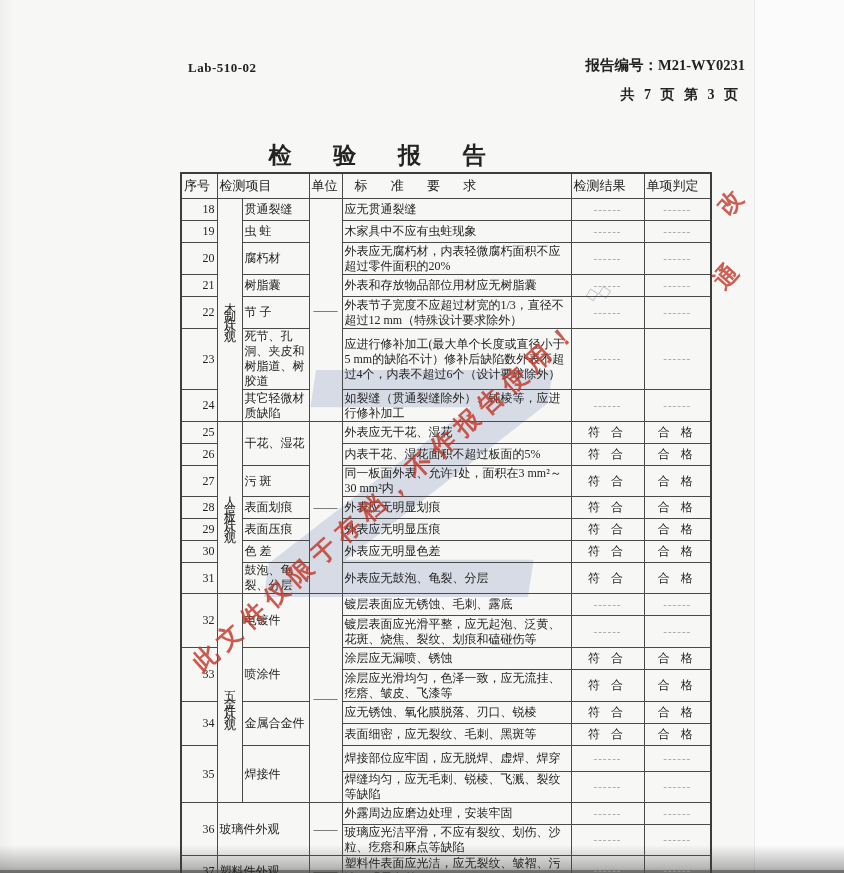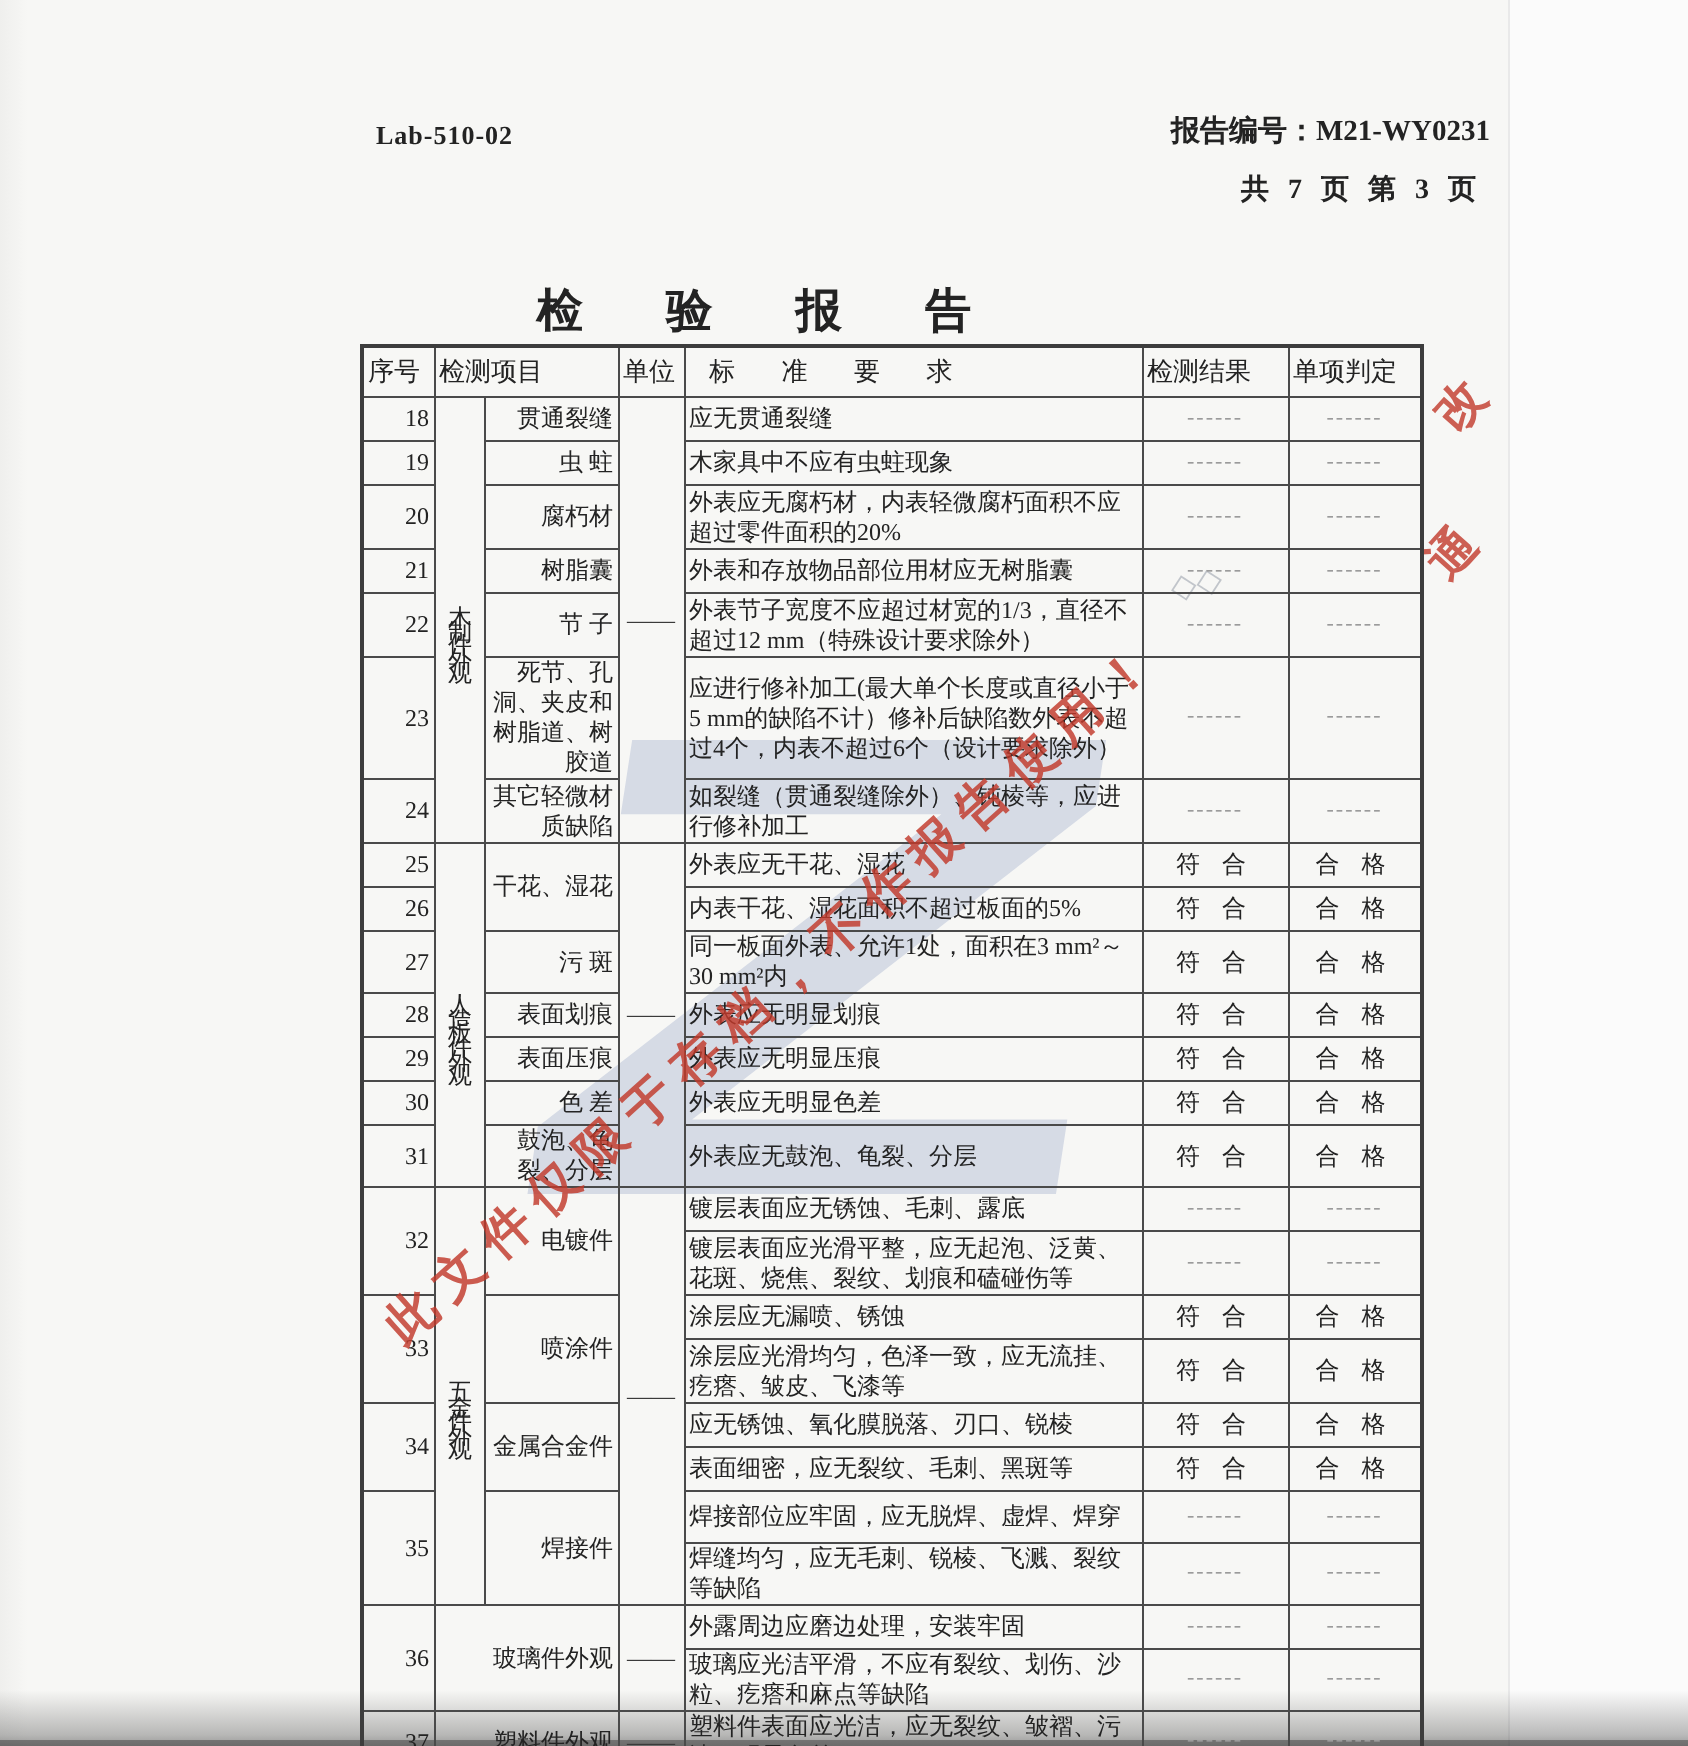--- a/index.html
+++ b/index.html
@@ -52,21 +52,21 @@
     font-size:12px;color:var(--text);}
   table.report td,table.report th{
     border:1px solid var(--table-line);padding:0 2px;overflow:hidden;
     font-weight:normal;line-height:1.25;}
   table.report{border:2px solid #3d3d3d;}
   th.hdr{font-size:13px;text-align:left;font-weight:bold;height:24px;}
   th.hdr.std-hdr{letter-spacing:10px;text-indent:10px;}
   td.c-seq{text-align:right;}
   td.c-grp{text-align:center;vertical-align:middle;
     writing-mode:vertical-lr;text-orientation:upright;letter-spacing:7px;padding:6px 0;}
-  td.c-item{text-align:right;}
+  td.c-item{text-align:left;}
   td.c-unit{text-align:center;color:#3a3a3a;}
   td.c-std{text-align:left;padding:1px 5px;}
   td.c-res,td.c-jud{text-align:center;letter-spacing:4px;}
   td.dash{color:var(--dash-gray);letter-spacing:1px;font-size:11px;}
 </style>
 </head>
 <body>
 
 <div class="page">
 

